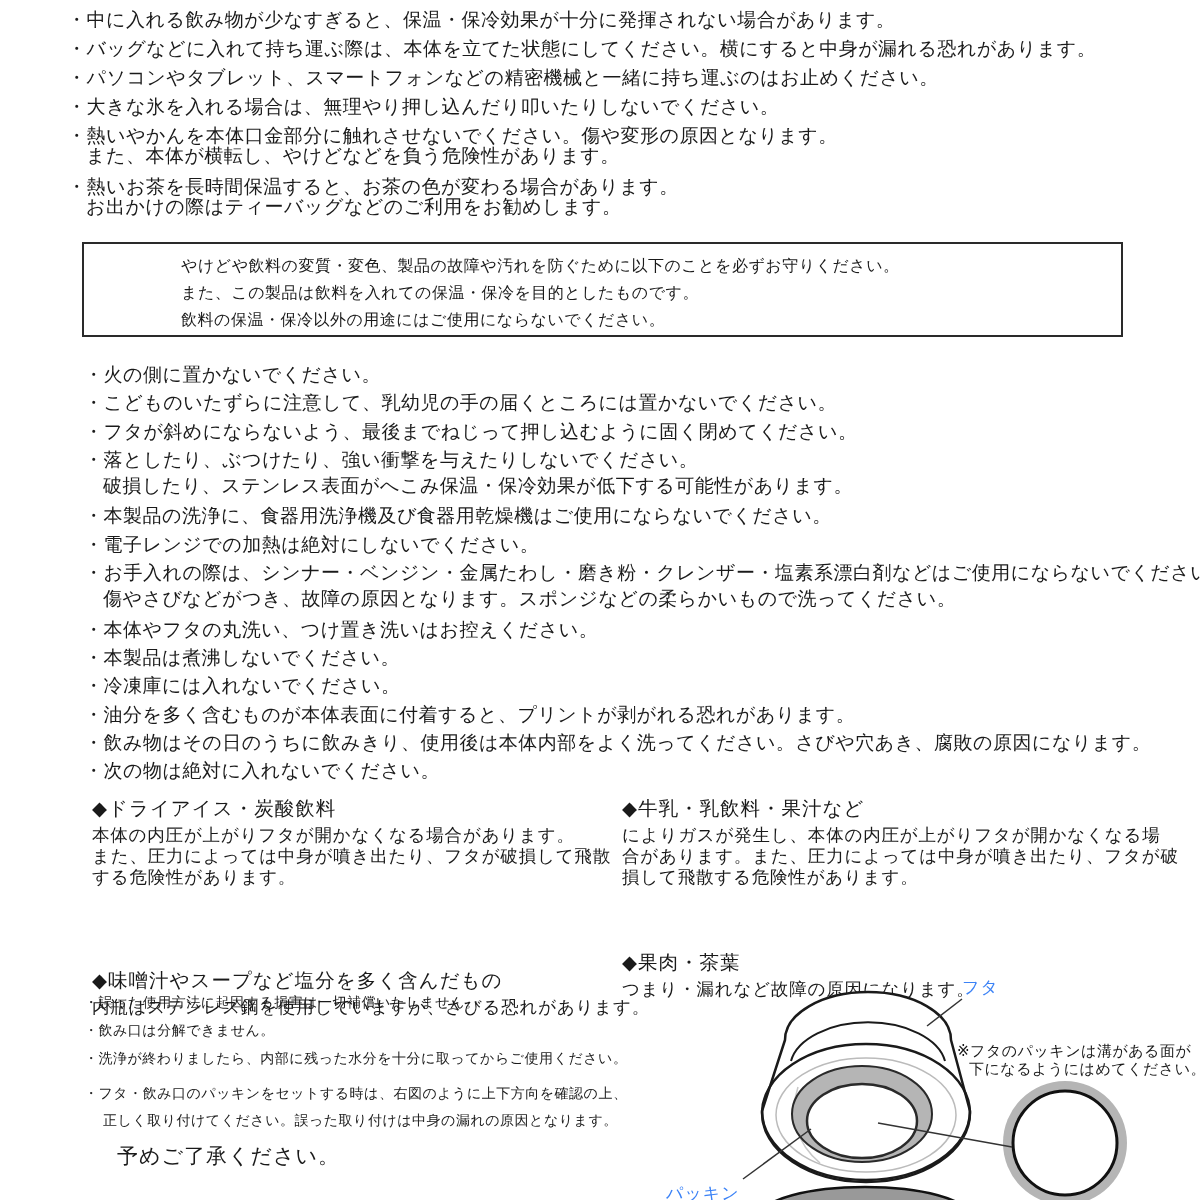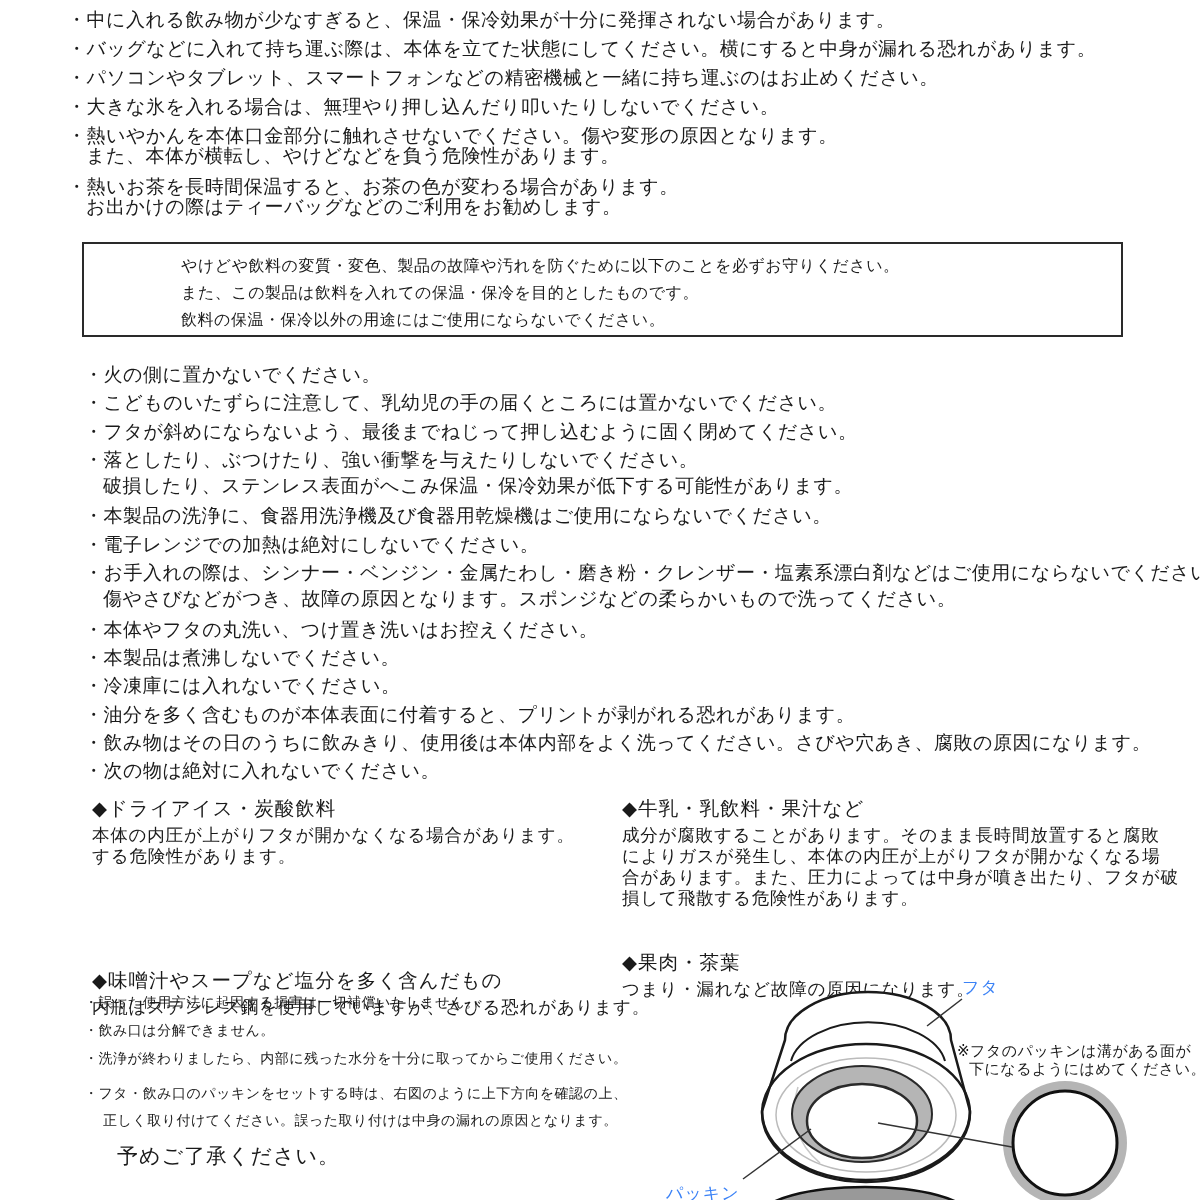--- a/index.html
+++ b/index.html
@@ -89,25 +89,25 @@
     <div class="ln">・本製品は煮沸しないでください。</div>
     <div class="ln">・冷凍庫には入れないでください。</div>
     <div class="ln">・油分を多く含むものが本体表面に付着すると、プリントが剥がれる恐れがあります。</div>
     <div class="ln">・飲み物はその日のうちに飲みきり、使用後は本体内部をよく洗ってください。さびや穴あき、腐敗の原因になります。</div>
     <div class="ln">・次の物は絶対に入れないでください。</div>
   </div>
 
   <div class="proh p1">
     <div class="ph">◆ドライアイス・炭酸飲料</div>
     <div class="pb">本体の内圧が上がりフタが開かなくなる場合があります。</div>
+    <div class="pb">また、圧力によっては中身が噴き出たり、フタが破損して飛散</div>
     <div class="pb">する危険性があります。</div>
   </div>
   <div class="proh p2">
     <div class="ph">◆牛乳・乳飲料・果汁など</div>
-    <div class="pb">成分が腐敗することがあります。そのまま長時間放置すると腐敗</div>
     <div class="pb">によりガスが発生し、本体の内圧が上がりフタが開かなくなる場</div>
     <div class="pb">合があります。また、圧力によっては中身が噴き出たり、フタが破</div>
     <div class="pb">損して飛散する危険性があります。</div>
   </div>
   <div class="proh p3">
     <div class="ph">◆味噌汁やスープなど塩分を多く含んだもの</div>
     <div class="pb">内瓶はステンレス鋼を使用していますが、さびる恐れがあります。</div>
   </div>
   <div class="proh p4">
     <div class="ph">◆果肉・茶葉</div>

